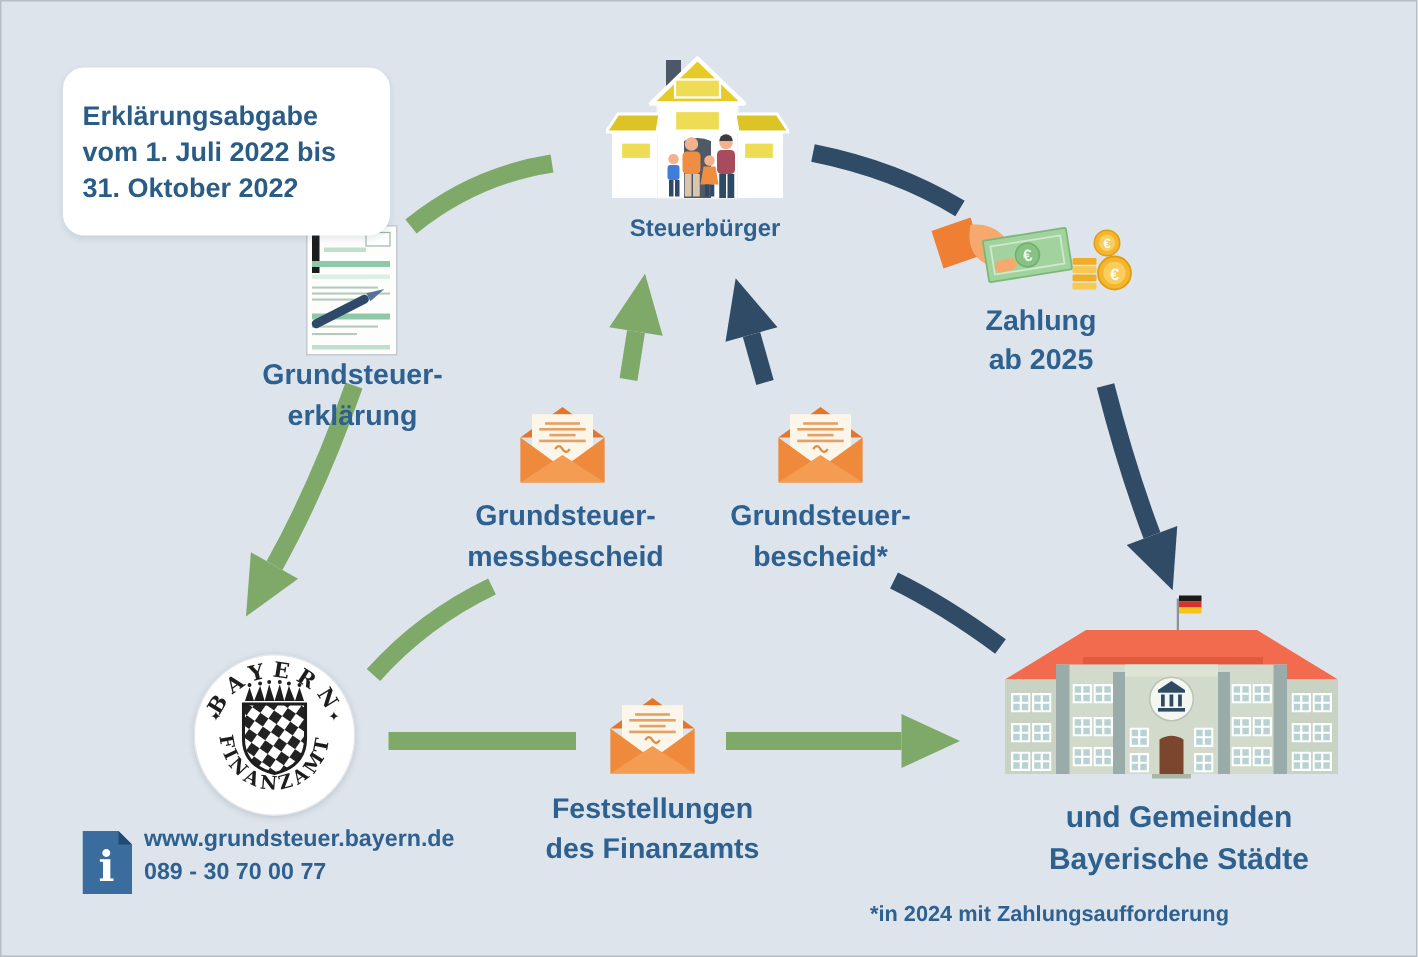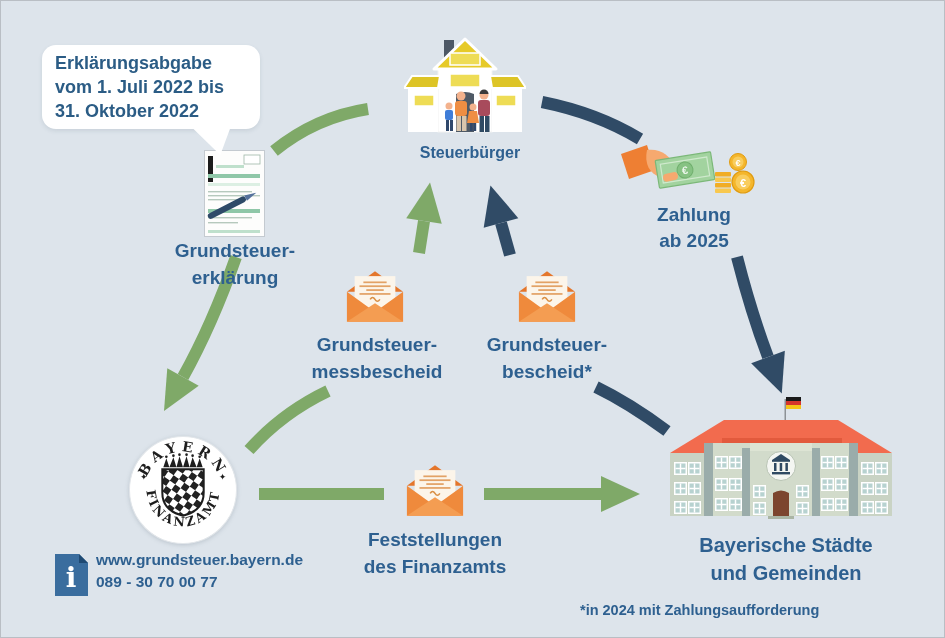--- a/index.html
+++ b/index.html
@@ -9,21 +9,21 @@
     font-family:"Liberation Sans","DejaVu Sans",sans-serif;
   }
   .arrows{position:absolute;left:0;top:0;z-index:1;}
   .arrows .g{stroke:#7fa968;stroke-width:12;fill:none;}
   .arrows .n{stroke:#304b66;stroke-width:12;fill:none;}
   .icon{position:absolute;z-index:2;}
   .label{position:absolute;z-index:3;font-weight:bold;color:#2e6090;text-align:center;}
   .label .line{display:block;text-align:center;}
   .callout{
     position:absolute;z-index:4;left:42px;top:45px;width:192px;
-    background:#ffffff;border-radius:14px;padding:6px 13px;
+    background:#ffffff;border-radius:14px;padding:20px 13px;
     box-shadow:0 2px 4px rgba(60,80,100,.12);
     font-weight:bold;color:#2b5c85;font-size:18px;line-height:24px;
   }
   .callout-tail{
     position:absolute;z-index:4;left:190px;top:128px;width:42px;height:27px;
     background:#ffffff;clip-path:polygon(6% 0,96% 0,72% 100%);
   }
   .l-declaration{left:145px;top:237px;width:180px;font-size:19px;line-height:27px;}
   .l-citizen{left:390px;top:144px;width:160px;font-size:16px;}
   .l-payment{left:634px;top:202px;width:120px;font-size:19px;line-height:26px;}
@@ -298,22 +298,22 @@
         <use href="#sym-win" x="171" y="88" width="13" height="13"></use>
       <use href="#sym-win" x="157" y="108" width="13" height="13"></use>
         <use href="#sym-win" x="171" y="108" width="13" height="13"></use>
       <use href="#sym-win" x="89" y="95" width="13" height="13"></use>
         <use href="#sym-win" x="132" y="95" width="13" height="13"></use>
       <use href="#sym-win" x="89" y="112" width="13" height="13"></use>
         <use href="#sym-win" x="132" y="112" width="13" height="13"></use>
     </svg>
   </div>
   <div class="label l-muni">
+    <span class="line">und Gemeinden</span>
     <span class="line">Bayerische Städte</span>
-    <span class="line">und Gemeinden</span>
   </div>
 
   <div class="icon i-info">
     <svg width="33" height="42" viewBox="0 0 33 42">
       <polygon points="0,0 24,0 33,9 33,42 0,42" fill="#3a6d9e"></polygon>
       <polygon points="24,0 33,9 24,9" fill="#1f4a73"></polygon>
       <text x="16" y="33" text-anchor="middle" font-family="DejaVu Serif, Liberation Serif, serif" font-weight="bold" font-size="28" fill="#ffffff">i</text>
     </svg>
   </div>
   <div class="contact-website">www.grundsteuer.bayern.de</div>

